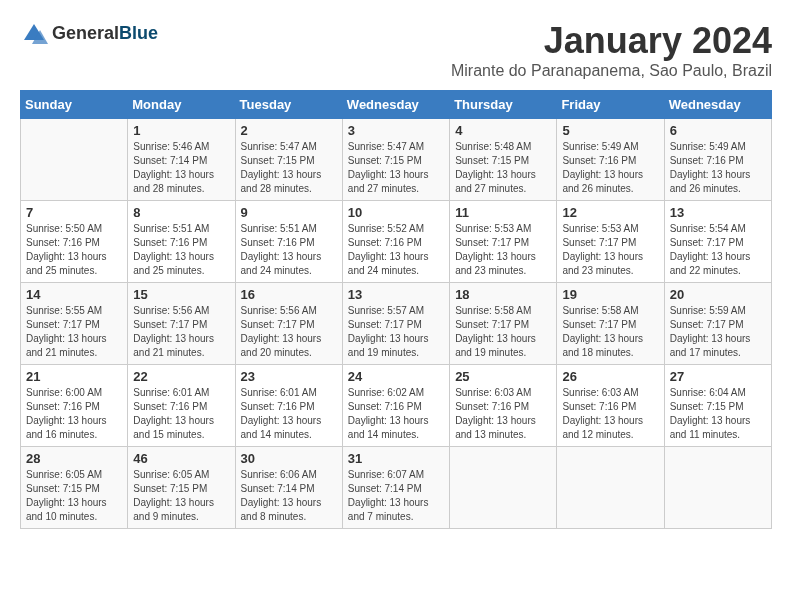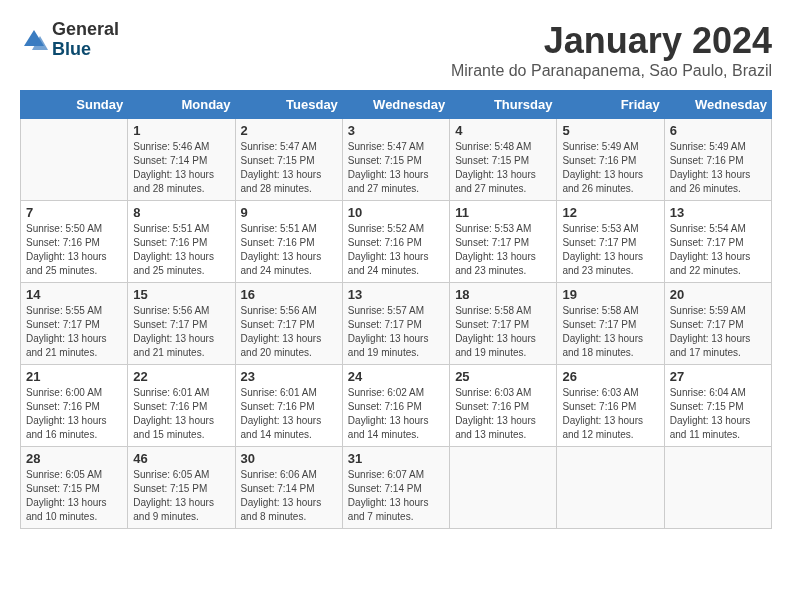--- a/index.html
+++ b/index.html
@@ -16,21 +16,21 @@
       align-items: flex-start;
       margin-bottom: 10px;
     }
     .logo {
       display: flex;
       align-items: center;
       gap: 4px;
     }
     .logo-text {
       display: flex;
-      flex-direction: column;
+      flex-direction: row;
       line-height: 1.1;
     }
     .logo-general {
       font-size: 18px;
       font-weight: bold;
       color: #333;
     }
     .logo-blue {
       font-size: 18px;
       font-weight: bold;
@@ -56,21 +56,21 @@
       width: 100%;
       border-collapse: collapse;
       table-layout: fixed;
     }
     thead tr th {
       background-color: #3a7cc1;
       color: #fff;
       font-size: 13px;
       font-weight: bold;
       padding: 6px 4px;
-      text-align: right;
+      text-align: left;
       border: 1px solid #3a7cc1;
     }
     tbody tr td {
       vertical-align: top;
       border: 1px solid #ccc;
       padding: 4px 5px;
       font-size: 10.5px;
       color: #333;
       height: 80px;
     }

